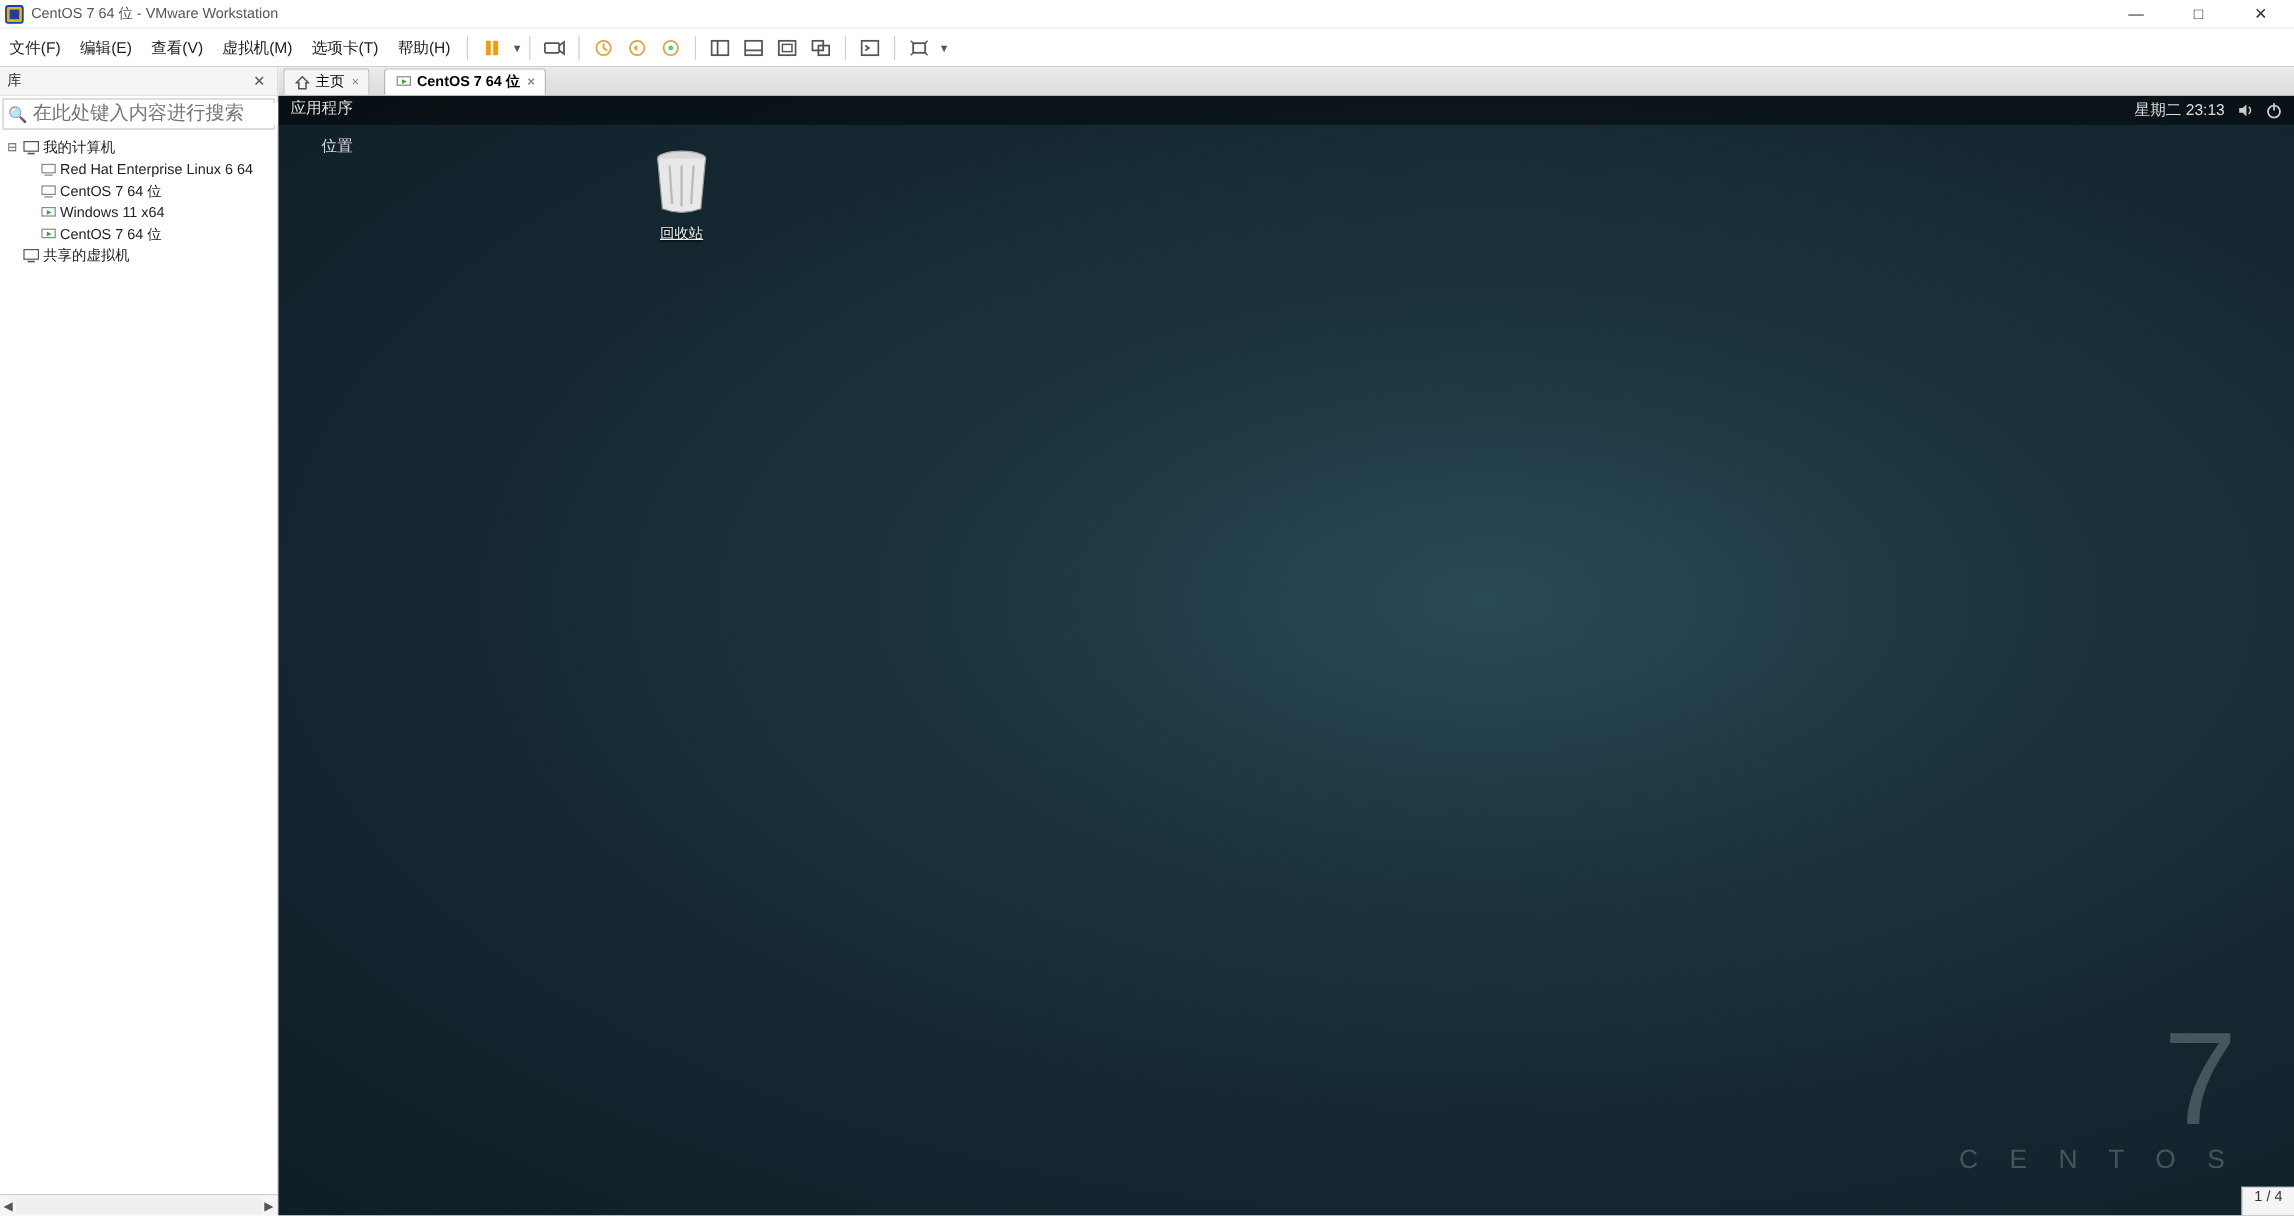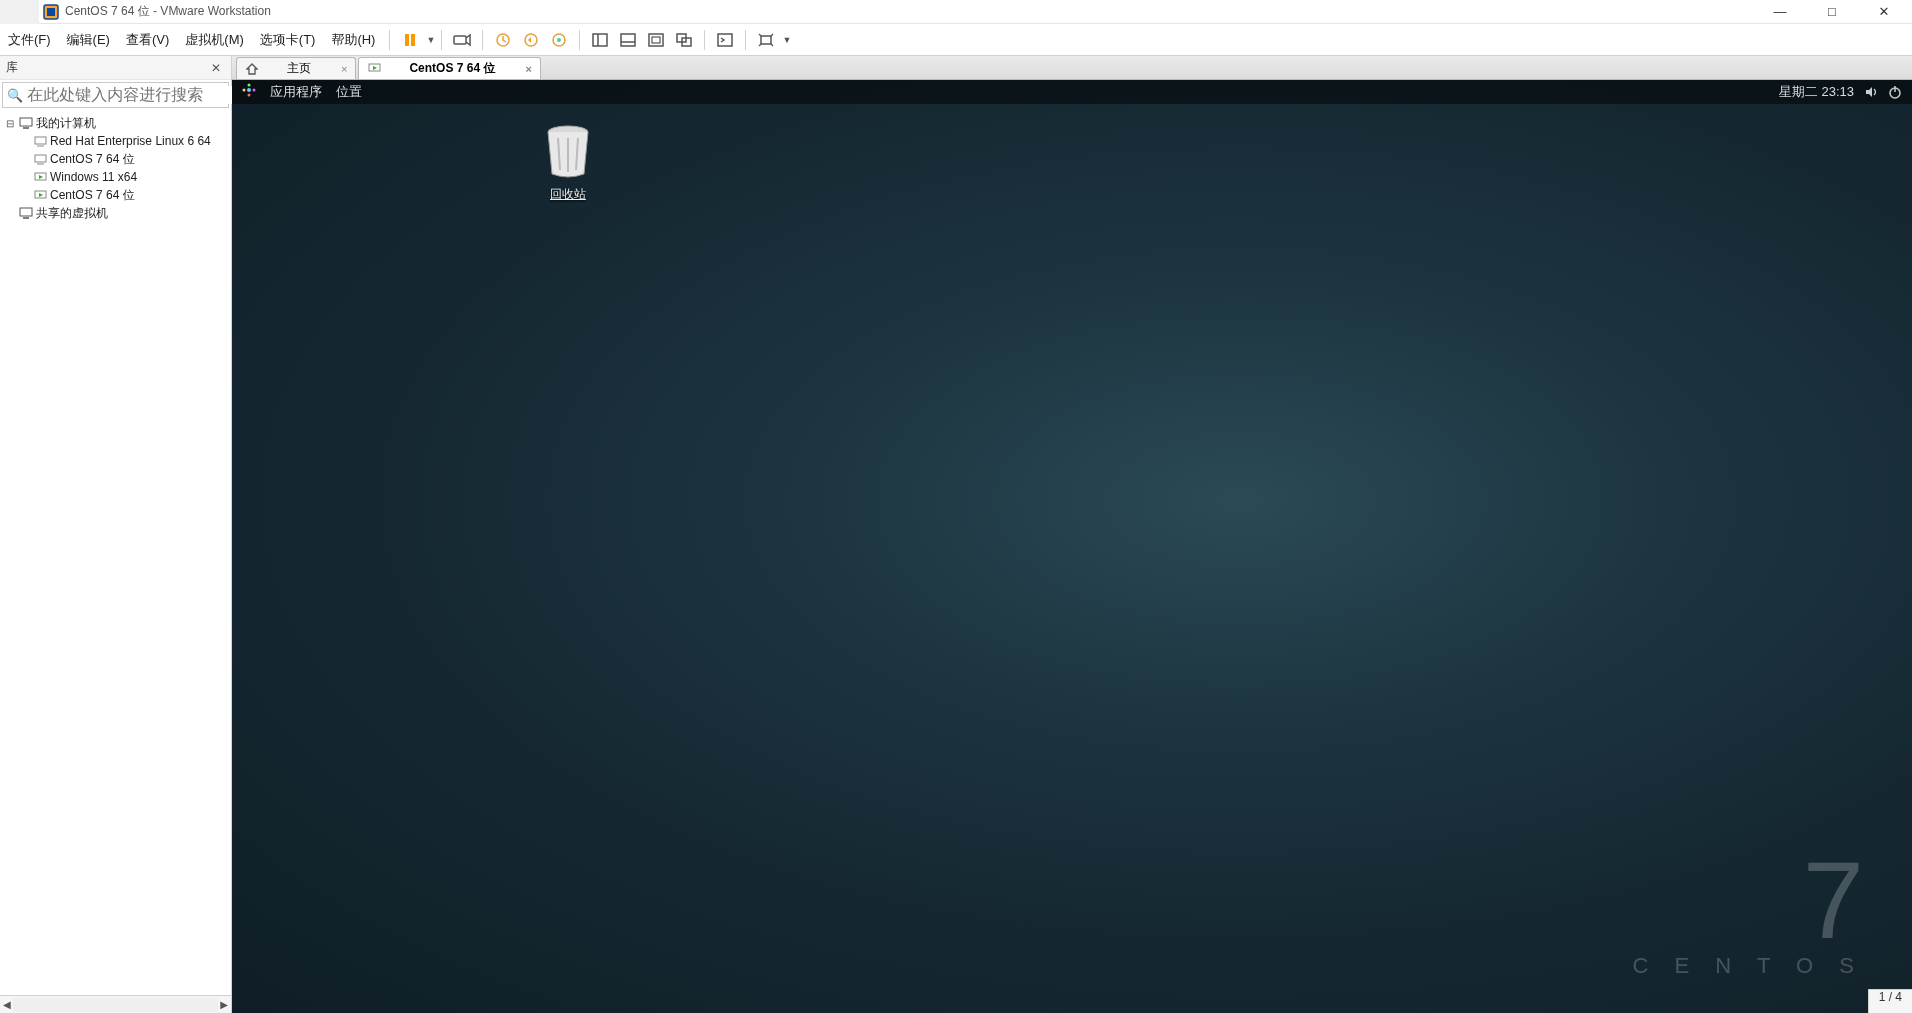--- a/index.html
+++ b/index.html
@@ -1,19 +1,19 @@
 <!DOCTYPE html>
 <html><head>
 <meta charset="utf-8">
 <style>
 * { margin: 0; padding: 0; box-sizing: border-box; font-family: "Microsoft YaHei", "Segoe UI", sans-serif; }
 body { width: 1912px; height: 1013px; background: #f0f0f0; overflow: hidden; font-size: 12px; }
 
 
-.titlebar { height: 24px; background: #fff; display: flex; align-items: center; padding: 0 4px; border-bottom: 1px solid #e5e5e5; margin-left: 39px; }
+.titlebar { height: 24px; background: #fff; display: flex; align-items: center; padding: 0 4px; border-bottom: 1px solid #e5e5e5; }
 .titlebar .app-icon { width: 16px; height: 16px; margin-right: 6px; }
 .titlebar .title { color: #555; font-size: 12px; flex: 1; }
 .titlebar .win-controls { display: flex; gap: 24px; margin-right: 10px; }
 .titlebar .win-controls span { color: #333; cursor: default; width: 28px; text-align: center; font-size: 13px; }
 
 
 .menubar { height: 32px; background: #fff; display: flex; align-items: center; padding: 0 0; border-bottom: 1px solid #d0d0d0; color: #222; }
 .menubar .menu-item { padding: 4px 8px; font-size: 13px; }
 .menubar .sep { width: 1px; height: 20px; background: #d0d0d0; margin: 0 6px; }
 .menubar .tool-btn { width: 28px; height: 28px; display: flex; align-items: center; justify-content: center; }
@@ -35,29 +35,29 @@
 .tree-row { display: flex; align-items: center; height: 18px; padding-left: 6px; white-space: nowrap; color: #222; font-size: 12px; }
 .tree-row .twist { width: 12px; font-size: 10px; color: #555; }
 .tree-row .node-icon { width: 16px; height: 14px; margin-right: 2px; display: inline-flex; align-items: center; justify-content: center; }
 .tree-row.level1 { padding-left: 20px; }
 .sidebar-scroll { height: 18px; border-top: 1px solid #d0d0d0; display: flex; align-items: center; font-size: 10px; color: #555; padding: 0 3px; background: #f5f5f5; }
 .sidebar-scroll .track { flex: 1; height: 14px; background: #efefef; margin: 0 2px; }
 
 
 .main { flex: 1; display: flex; flex-direction: column; background: #fff; position: relative; }
 .tabs { height: 24px; display: flex; align-items: flex-end; background: linear-gradient(#eaeaea,#dcdcdc); border-bottom: 1px solid #b8b8b8; padding-left: 4px; }
-.tab { height: 22px; display: flex; align-items: center; padding: 0 8px; font-size: 12px; border: 1px solid #b8b8b8; border-bottom: none; background: #f5f5f5; margin-right: 2px; border-radius: 3px 3px 0 0; gap: 24px; }
+.tab { height: 22px; display: flex; align-items: center; padding: 0 8px; font-size: 12px; border: 1px solid #b8b8b8; border-bottom: none; background: #f5f5f5; margin-right: 12px; border-radius: 3px 3px 0 0; }
 .tab.active { background: #fff; font-weight: 600; }
 .tab .tab-icon { width: 14px; height: 14px; margin-right: 4px; display: inline-flex; align-items: center; justify-content: center; }
 .tab .close { margin-left: 6px; color: #888; font-size: 11px; }
 
 
 .guest { flex: 1; position: relative; background: radial-gradient(ellipse at 60% 45%, #2a4a56 0%, #1d3540 30%, #152832 60%, #0f1e26 100%); overflow: hidden; }
 .guest .gnome-top { position: absolute; top: 0; left: 0; right: 0; height: 24px; background: rgba(0,0,0,0.5); display: flex; align-items: center; color: #ddd; font-size: 13px; padding: 0 10px; }
-.gnome-top .g-left { display: flex; align-items: flex-start; gap: 14px; }
+.gnome-top .g-left { display: flex; align-items: flex-end; gap: 14px; flex-direction: column; }
 .gnome-top .g-right { margin-left: auto; display: flex; align-items: center; gap: 10px; }
 .gnome-top .g-icon { width: 14px; height: 14px; display: inline-flex; align-items: center; justify-content: center; }
 
 .desktop-icon { position: absolute; width: 100px; text-align: center; color: #eee; font-size: 12px; text-shadow: 0 1px 2px #000; text-decoration: underline; }
 .desktop-icon .ic { width: 56px; height: 56px; margin: 0 auto 6px; display: flex; align-items: center; justify-content: center; }
 
 .centos-brand { position: absolute; right: 48px; bottom: 34px; color: rgba(200,210,215,0.28); text-align: right; }
 .centos-brand .big7 { font-size: 110px; font-weight: 200; line-height: 0.9; font-family: "Segoe UI Light", sans-serif; }
 .centos-brand .word { font-size: 22px; letter-spacing: 10px; margin-top: 4px; }
 

